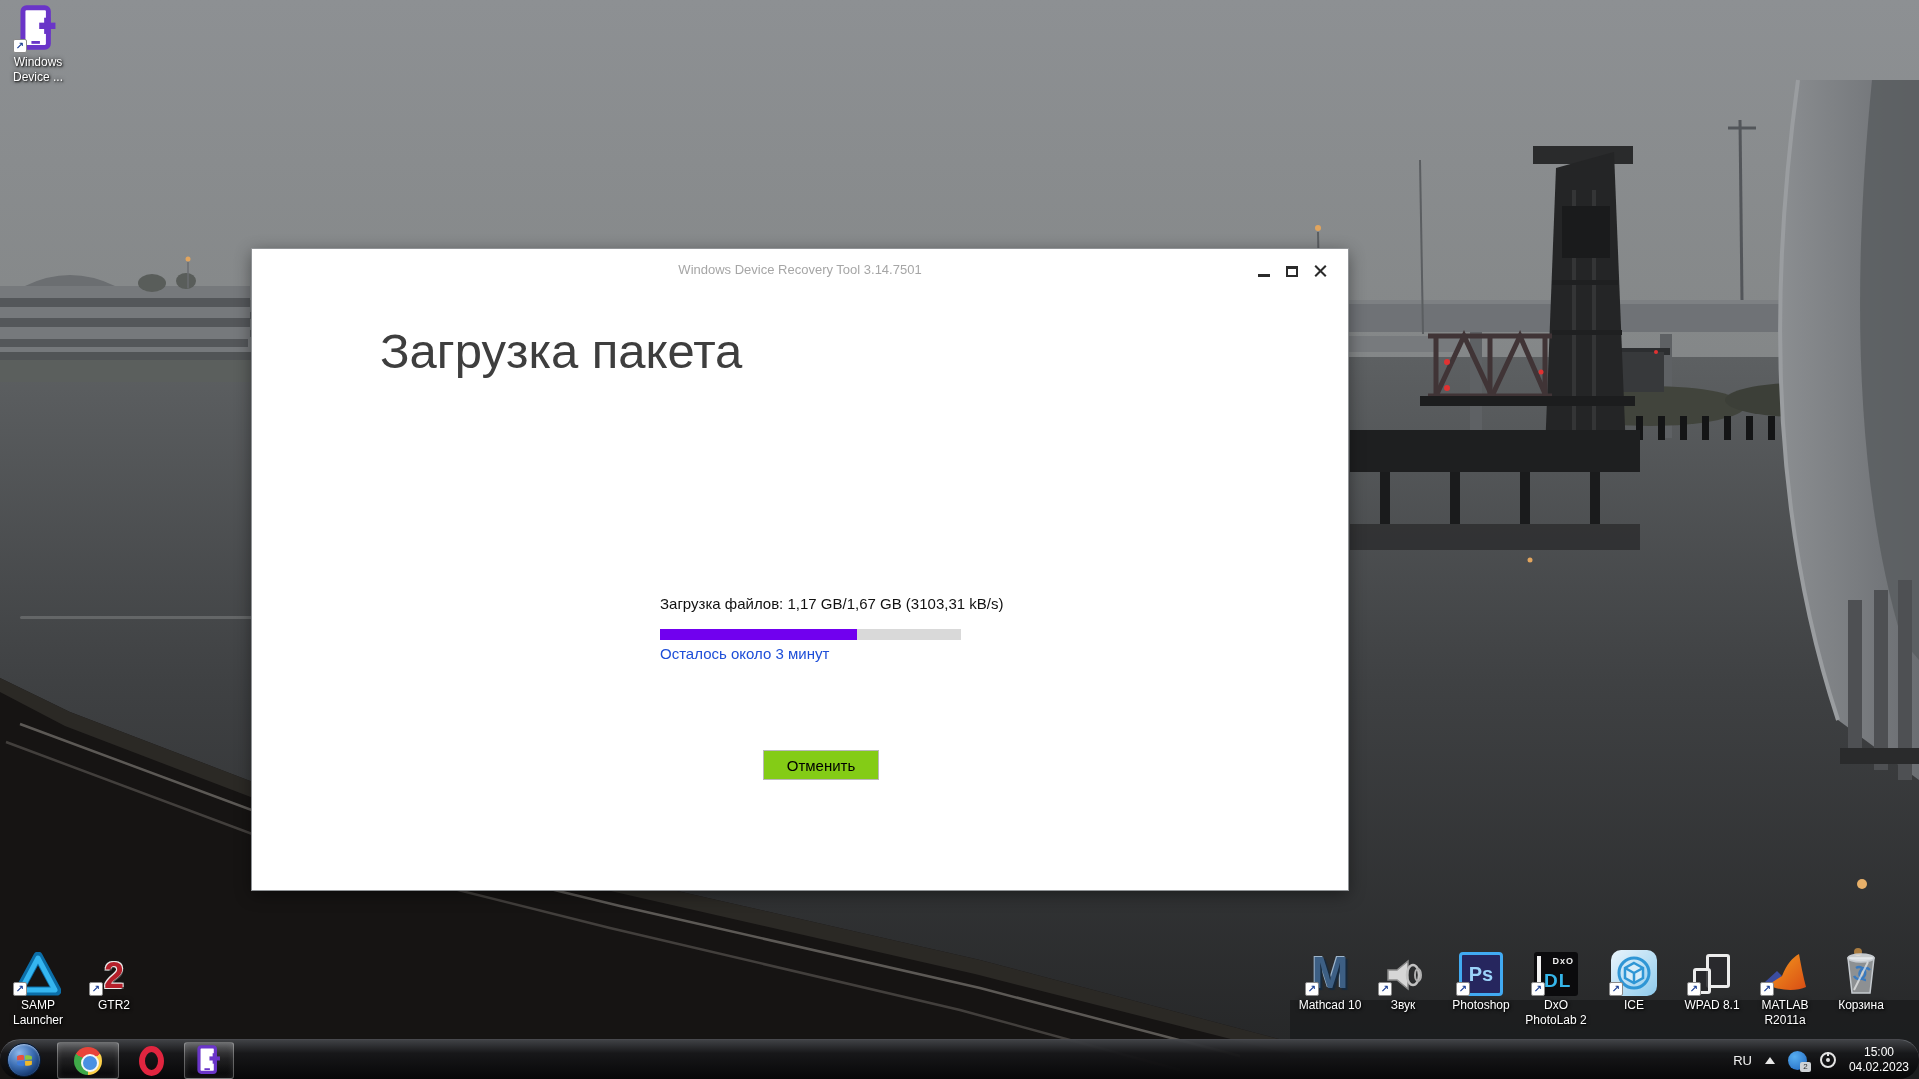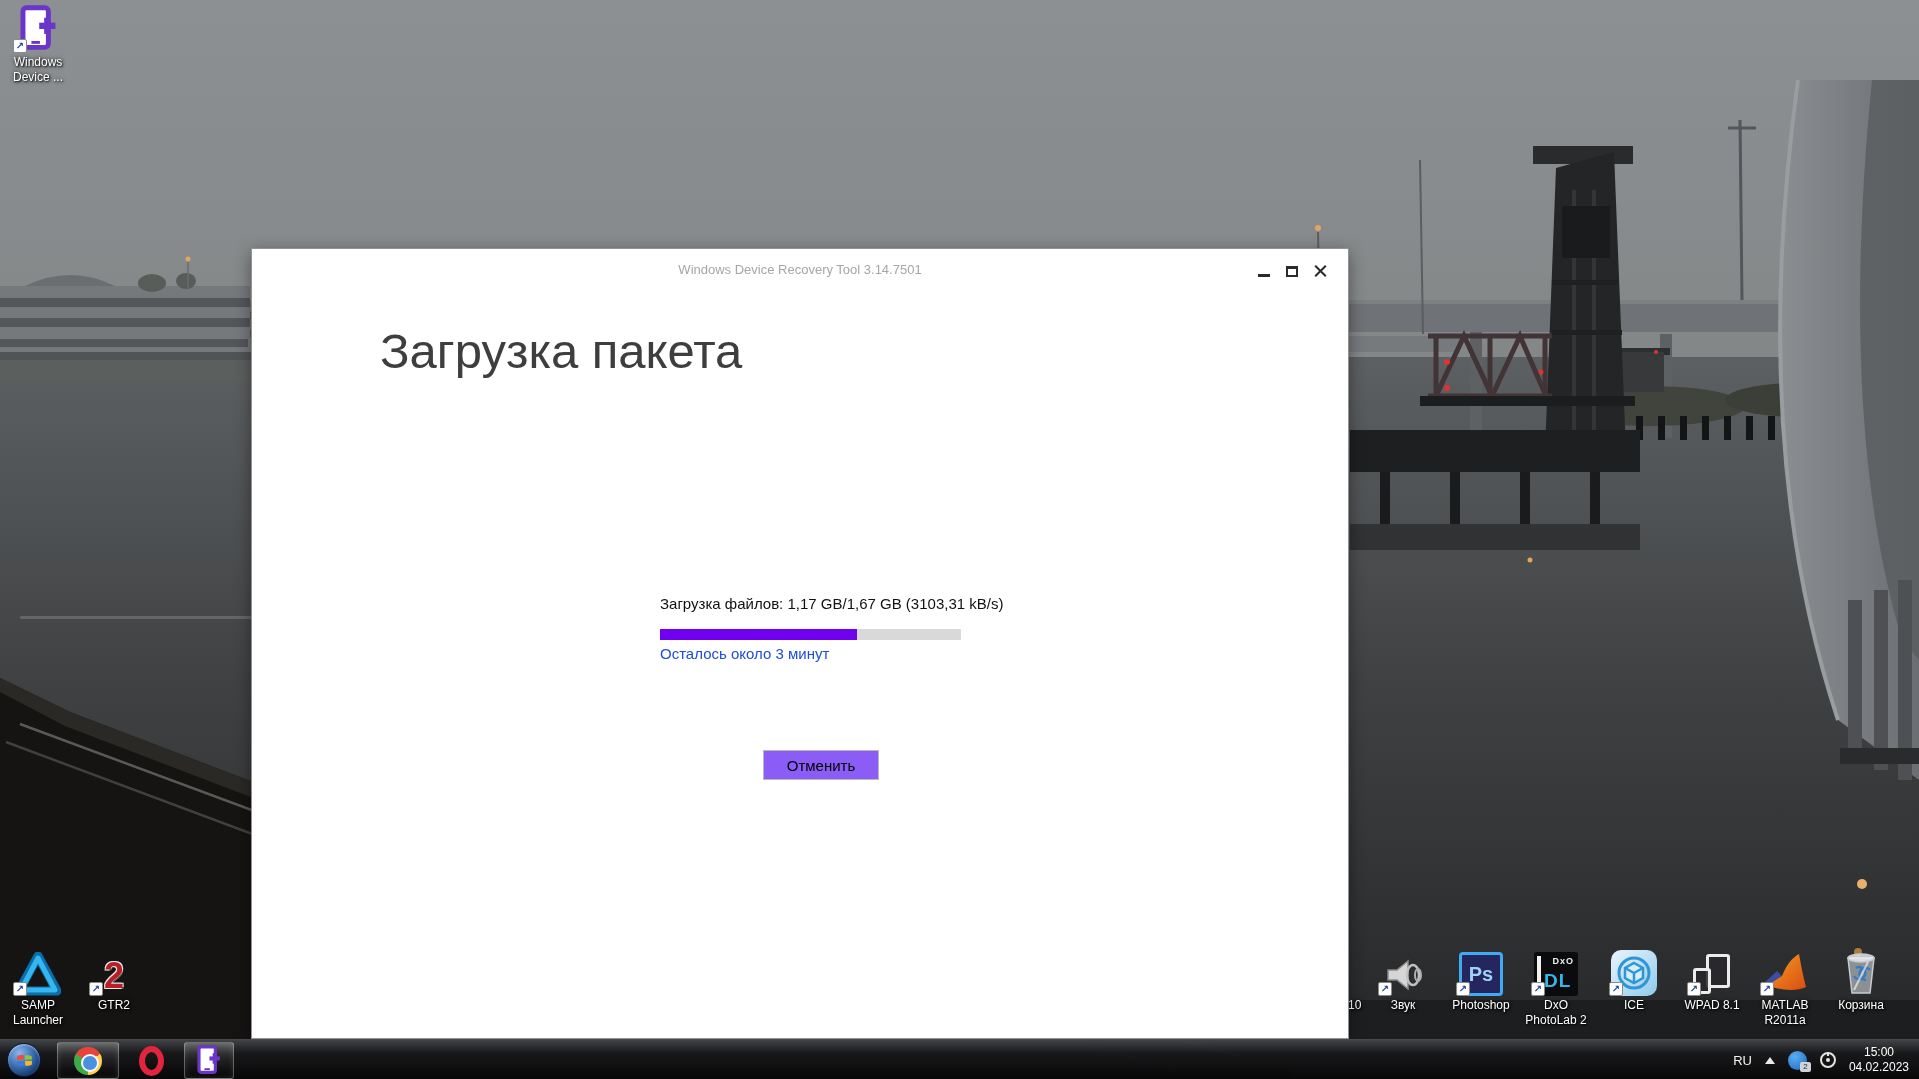--- a/index.html
+++ b/index.html
@@ -43,47 +43,47 @@
   .wpad-art .dev1 { position: absolute; right: 4px; top: 2px; width: 24px; height: 34px; border: 3px solid #ececec;
                     border-radius: 3px; background: rgba(40,40,44,.65); }
   .wpad-art .dev2 { position: absolute; left: 3px; bottom: 2px; width: 18px; height: 26px; border: 3px solid #ececec;
                     border-radius: 3px; background: rgba(40,40,44,.85); }
 
   .matlab-art { width: 46px; height: 44px; }
   .bin-art { width: 38px; height: 46px; }
   .spk-art { width: 42px; height: 42px; }
 
   
-  .dialog { position: absolute; left: 252px; top: 249px; width: 1096px; height: 789px; background: #fff;
+  .dialog { position: absolute; left: 252px; top: 249px; width: 1096px; height: 641px; background: #fff;
             box-shadow: 0 0 0 1px #909396, 0 4px 16px rgba(0,0,0,.45); }
   .dlg-title { position: absolute; top: 13px; left: 0; right: 0; text-align: center; font-size: 13px; color: #a6a6a6; }
   .dlg-controls { position: absolute; top: 10px; right: 14px; display: flex; }
   .ctrl { width: 28px; height: 24px; display: flex; align-items: center; justify-content: center; cursor: default; }
   .ctrl .minbar { width: 12px; height: 3px; background: #2b2b2b; margin-top: 8px; }
   .ctrl .maxbox { width: 12px; height: 11px; border: 2px solid #2b2b2b; border-top-width: 3px; }
   .ctrl .xa, .ctrl .xb { position: absolute; width: 15px; height: 2px; background: #2b2b2b; }
   .ctrl.close { position: relative; }
   .ctrl .xa { transform: rotate(45deg); } .ctrl .xb { transform: rotate(-45deg); }
 
   .dlg-heading { position: absolute; left: 128px; top: 74px; font-size: 49px; font-weight: 300;
                  color: #3e3e3e; letter-spacing: 0; }
 
   .p-label { position: absolute; left: 408px; top: 346px; font-size: 15px; color: #111; }
   .p-track { position: absolute; left: 408px; top: 380px; width: 301px; height: 11px; background: #d9d9d9; }
   .p-fill { height: 100%; background: #7100EF; }
   .p-remaining { position: absolute; left: 408px; top: 396px; font-size: 15px; color: #1d4ed8; }
 
   .cancel-btn { position: absolute; left: 511px; top: 501px; width: 116px; height: 30px;
-                background: #8b5cf6; border: 1px solid #b9b9b9; font-size: 15px; color: #000;
+                background: #84cc16; border: 1px solid #b9b9b9; font-size: 15px; color: #000;
                 font-family: inherit; cursor: default; }
 
   
   .taskbar { position: absolute; left: 0; bottom: 0; width: 1919px; height: 40px;
              background: linear-gradient(180deg, rgba(66,68,72,.96), rgba(24,24,26,.97) 34%, rgba(7,7,8,.98));
-             border-top: 1px solid rgba(125,128,134,.55); }
+             border-top: 1px solid rgba(125,128,134,.55); border-radius: 20px; }
   .start-orb { position: absolute; left: 7px; top: 3px; width: 34px; height: 34px; border-radius: 50%;
                background: radial-gradient(circle at 35% 28%, #8db7ea, #3a6cb1 45%, #173a70 75%, #0b2850);
                border: 1px solid #071a35; display: flex; align-items: center; justify-content: center;
                box-shadow: inset 0 1px 2px rgba(255,255,255,.55); cursor: pointer; }
   .tb-btn { position: absolute; top: 2px; height: 37px; display: flex; align-items: center; justify-content: center;
             border-radius: 3px; cursor: pointer; }
   .tb-btn.framed { border: 1px solid rgba(255,255,255,.32);
                    background: linear-gradient(180deg, rgba(255,255,255,.22), rgba(255,255,255,.06) 45%, rgba(0,0,0,.25));
                    box-shadow: inset 0 0 6px rgba(255,255,255,.12); }
   .chrome-icon { position: relative; width: 28px; height: 28px; border-radius: 50%;

